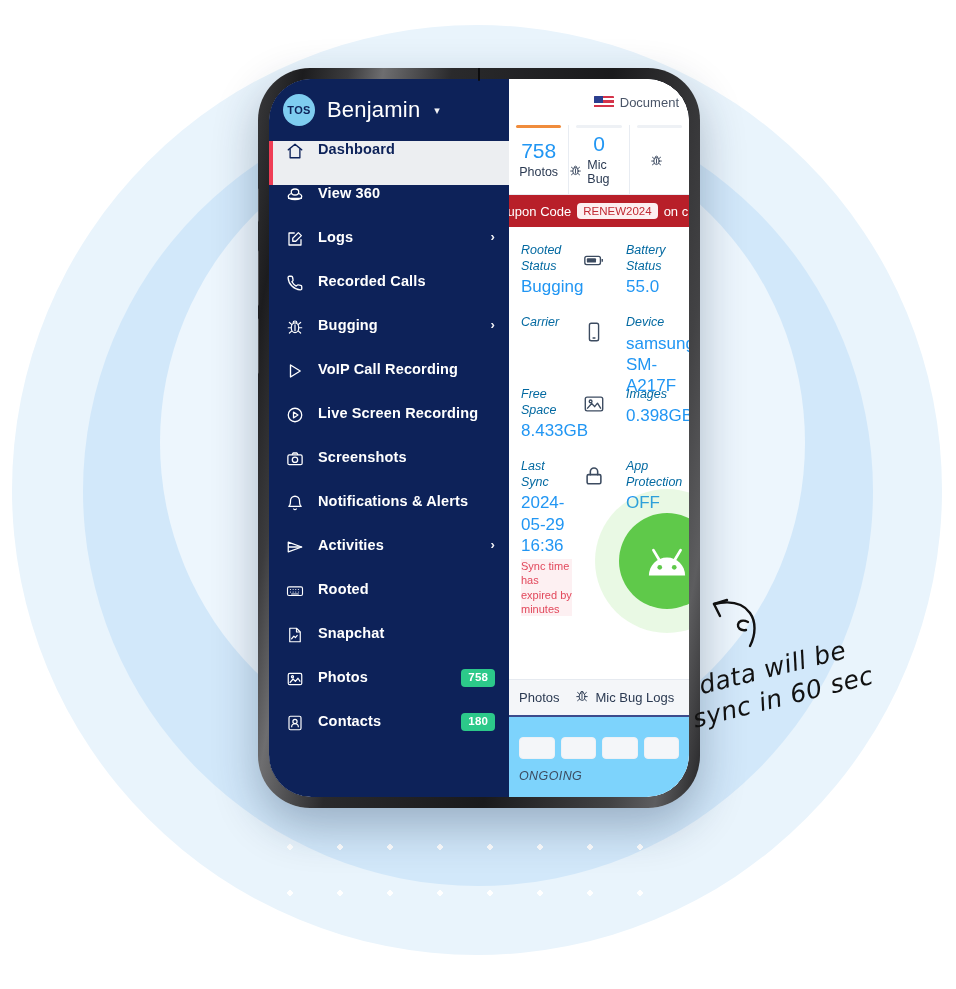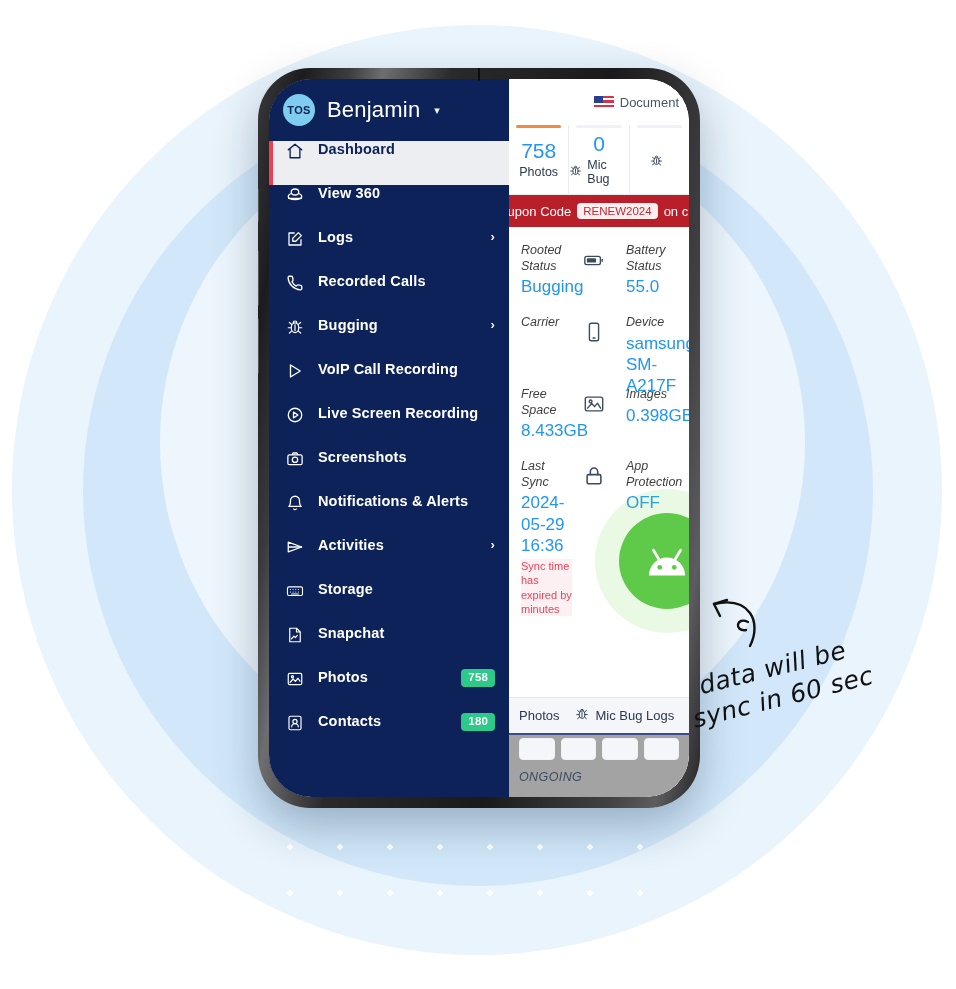--- a/index.html
+++ b/index.html
@@ -179,21 +179,21 @@
   #device-panel {
     flex: 1; background: #fff; padding: 16px 12px 0 12px;
     display: flex; flex-direction: column; gap: 0; overflow: hidden;
     position: relative;
   }
   .dev-row { display: flex; align-items: flex-start; height: 72px; }
   .dev-side { flex: 1; min-width: 0; }
   .dev-side.right { padding-left: 10px; }
   .dev-ico { width: 44px; flex: none; display: flex; justify-content: center; padding-top: 6px; }
   .dev-ico svg { width: 22px; height: 22px; }
-  .dev-lab { font-size: 12.5px; color: #404040; font-style: italic; line-height: 1.25; }
+  .dev-lab { font-size: 12.5px; color: #0369a1; font-style: italic; line-height: 1.25; }
   .dev-val { font-size: 17px; color: #2196f3; line-height: 1.25; margin-top: 2px; }
   .dev-note { font-size: 11px; color: #e2485c; background: #fdf0f2; line-height: 1.3; margin-top: 3px; }
 
   #android-logo {
     position: absolute; right: -26px; top: 286px;
     width: 96px; height: 96px; border-radius: 50%;
     background: #5fc94a;
     display: flex; align-items: center; justify-content: center;
     box-shadow: 0 0 0 24px rgba(120,216,90,.16);
     z-index: 9;
@@ -204,22 +204,22 @@
     flex: none; height: 38px; background: #f4f6f9;
     display: flex; align-items: center; gap: 16px;
     padding: 0 10px; border-top: 1px solid #e6eaf0;
     border-bottom: 2px solid #3c4b8c;
     white-space: nowrap; overflow: hidden;
   }
   .tab-item { display: flex; align-items: center; gap: 6px; color: #2b3a52; font-size: 13px; }
   .tab-item svg { width: 14px; height: 14px; }
 
   #tab-panel {
-    flex: none; height: 62px; background: #a3a3a3;
-    padding: 3px 10px; position: relative; overflow: hidden;
+    flex: none; height: 80px; background: #7dd3fc;
+    padding: 20px 10px; position: relative; overflow: hidden;
   }
   .skel-row { display: flex; gap: 6px; }
   .skel { width: 46px; height: 22px; border-radius: 4px; background: #f4f6f9; border: 1px solid #eef1f5; }
   #ongoing { margin-top: 10px; font-size: 12.5px; font-style: italic; color: #3c4b60; letter-spacing: .4px; }
 
   
   #annotation {
     position: absolute; left: 700px; top: 645px;
     width: 215px; z-index: 40;
     transform: rotate(-14deg);
@@ -353,21 +353,21 @@
                 <span class="nav-label">Activities</span>
                 <span class="chev">›</span>
               </div>
               <div class="nav-item">
                 <span class="nav-icon">
                   <svg viewBox="0 0 24 24" fill="none" stroke="currentColor" stroke-width="1.5" stroke-linecap="round">
                     <rect x="2" y="6.5" width="20" height="11.5" rx="2"></rect>
                     <path d="M6 10h.01M9.5 10h.01M13 10h.01M16.5 10h.01M6 13.3h.01M9.5 13.3h.01M13 13.3h.01M16.5 13.3h.01M7.5 16h9"></path>
                   </svg>
                 </span>
-                <span class="nav-label">Storage</span>
+                <span class="nav-label">Rooted</span>
               </div>
               <div class="nav-item">
                 <span class="nav-icon">
                   <svg viewBox="0 0 24 24" fill="none" stroke="currentColor" stroke-width="1.6" stroke-linejoin="round">
                     <path d="M5 3h9l5 5v13H5z"></path>
                     <path d="M14 3v5h5"></path>
                     <path d="M7.5 17l3-3.5 2 2 2.5-3" stroke-linecap="round"></path>
                   </svg>
                 </span>
                 <span class="nav-label">Snapchat</span>

